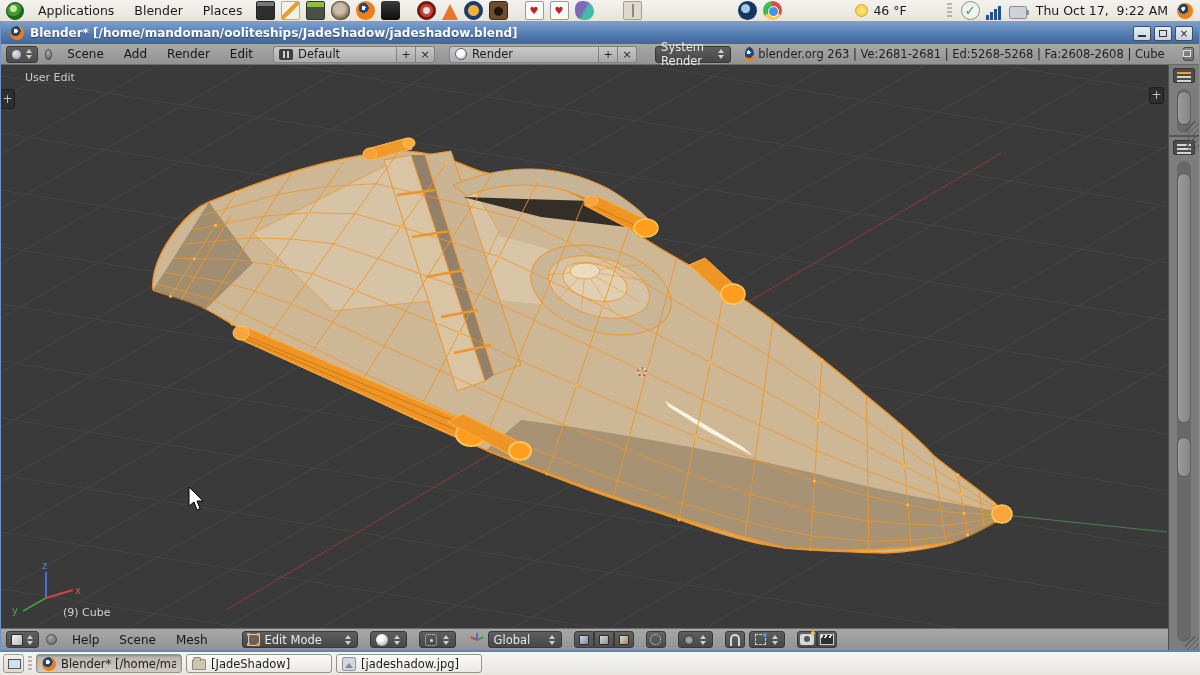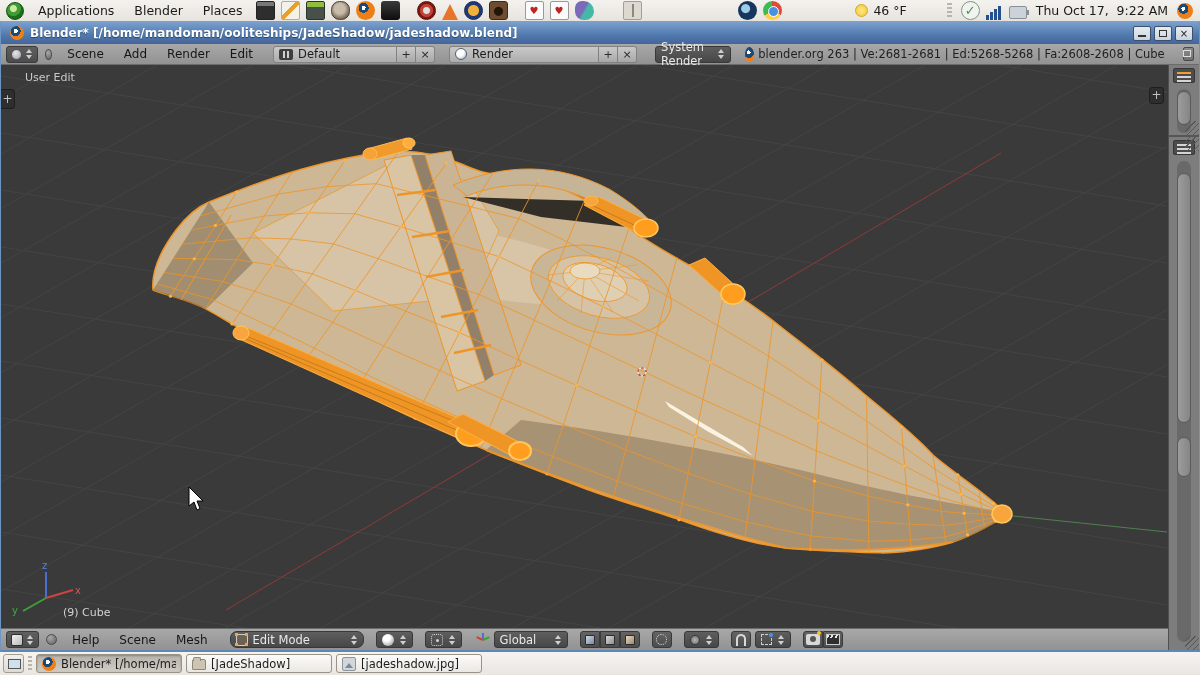--- a/index.html
+++ b/index.html
@@ -449,21 +449,21 @@
 
         <div class="bheader bottom">
           <div class="ed-btn">
             <div class="mini-cube"></div>
             <div class="updown"></div>
           </div>
           <div class="collapse-dot"></div>
           <div class="bmenu">Help</div>
           <div class="bmenu">Scene</div>
           <div class="bmenu">Mesh</div>
-          <div class="dark-select" style="width:134px;margin-left:10px;border-radius:7px;">
+          <div class="dark-select" style="width:116px;margin-left:22px;">
             <div class="mini-editmode"></div>
             <span style="flex:1">Edit Mode</span>
             <div class="updown"></div>
           </div>
           <div class="dark-select" style="margin-left:8px;">
             <div class="mini-sphere"></div>
             <div class="updown"></div>
           </div>
           <div class="dark-select" style="margin-left:8px;">
             <div class="mini-pivot"></div>

